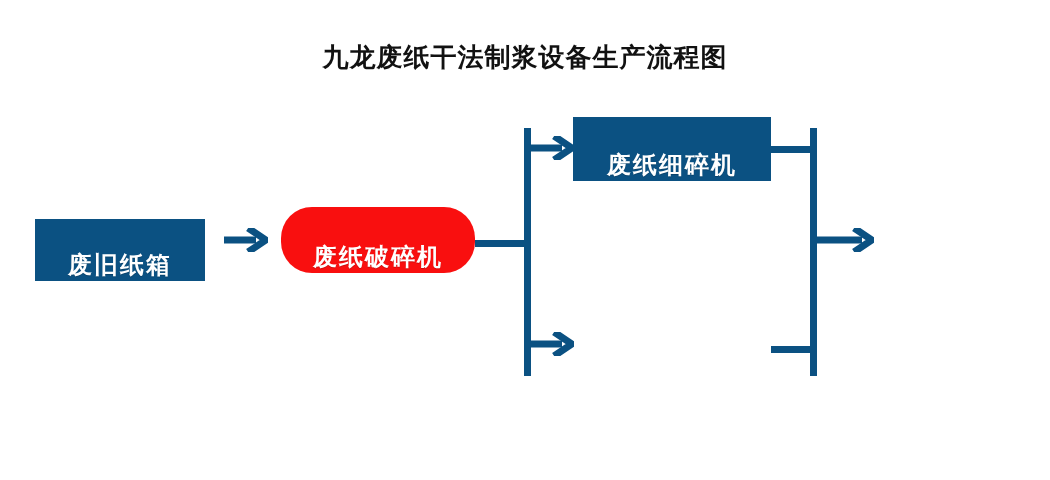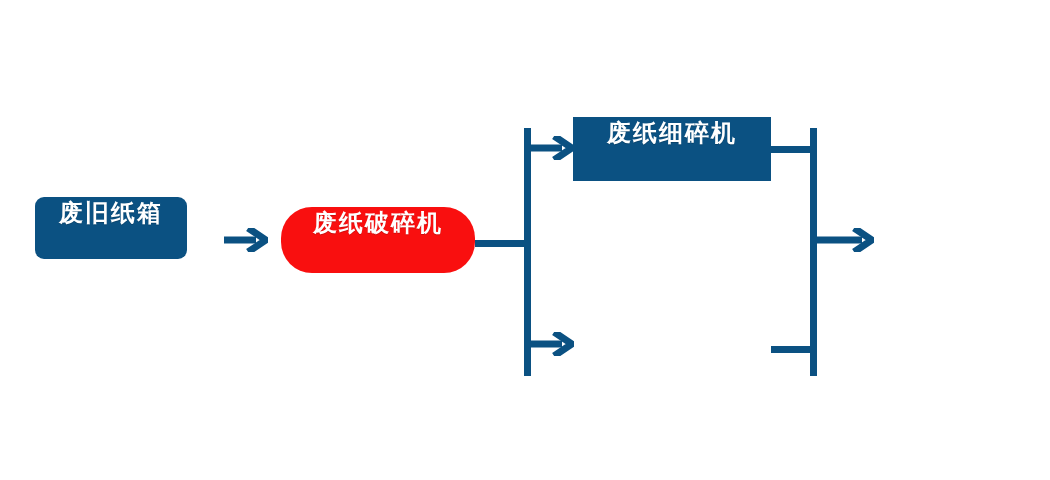--- a/index.html
+++ b/index.html
@@ -26,21 +26,21 @@
     font-size: 26px;
     font-weight: bold;
     color: #111111;
     letter-spacing: 1px;
     line-height: 34px;
     white-space: nowrap;
   }
   .node {
     position: absolute;
     display: flex;
-    align-items: flex-start;
+    align-items: flex-end;
     justify-content: center;
     color: #ffffff;
     font-weight: bold;
     font-size: 24px;
     letter-spacing: 2px;
     box-sizing: border-box;
     text-shadow: 0 1px 0 rgba(0,0,0,0.18);
   }
   .node.blue { background: #0b5182; }
   .node.red  { background: #f90f0f; }
@@ -61,22 +61,23 @@
     height: 24px;
     display: block;
   }
   .arrow svg { display: block; }
 </style>
 </head>
 <body>
 
 <div id="canvas">
 
+  <div class="title">九龙废纸干法制浆设备生产流程图</div>
 
-  <div class="node blue" style="left:35px; top:197px; width:152px; height:62px;border-radius:9px;">
+  <div class="node blue" style="left:35px; top:219px; width:170px; height:62px;">
     <span>废旧纸箱</span>
   </div>
 
   <div class="arrow" style="left:224px; top:228px; width:44px;">
     <svg width="44" height="24" viewBox="0 0 44 24">
       <line x1="0" y1="12" x2="32" y2="12" stroke="#0b5182" stroke-width="7"></line>
       <polyline points="27,2 42,12 27,22" fill="none" stroke="#0b5182" stroke-width="7" stroke-linecap="square"></polyline>
     </svg>
   </div>
 

